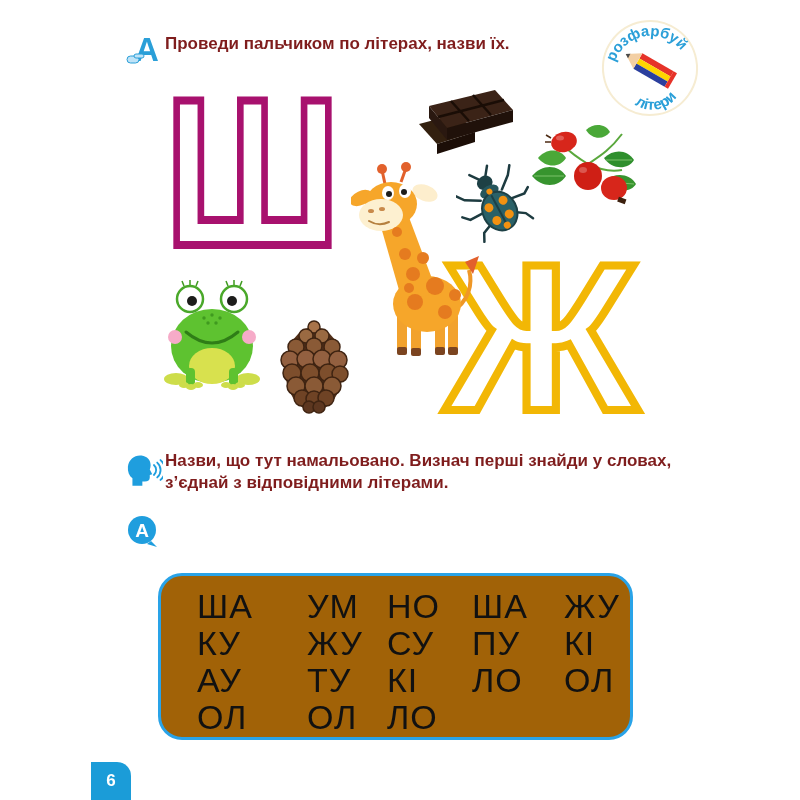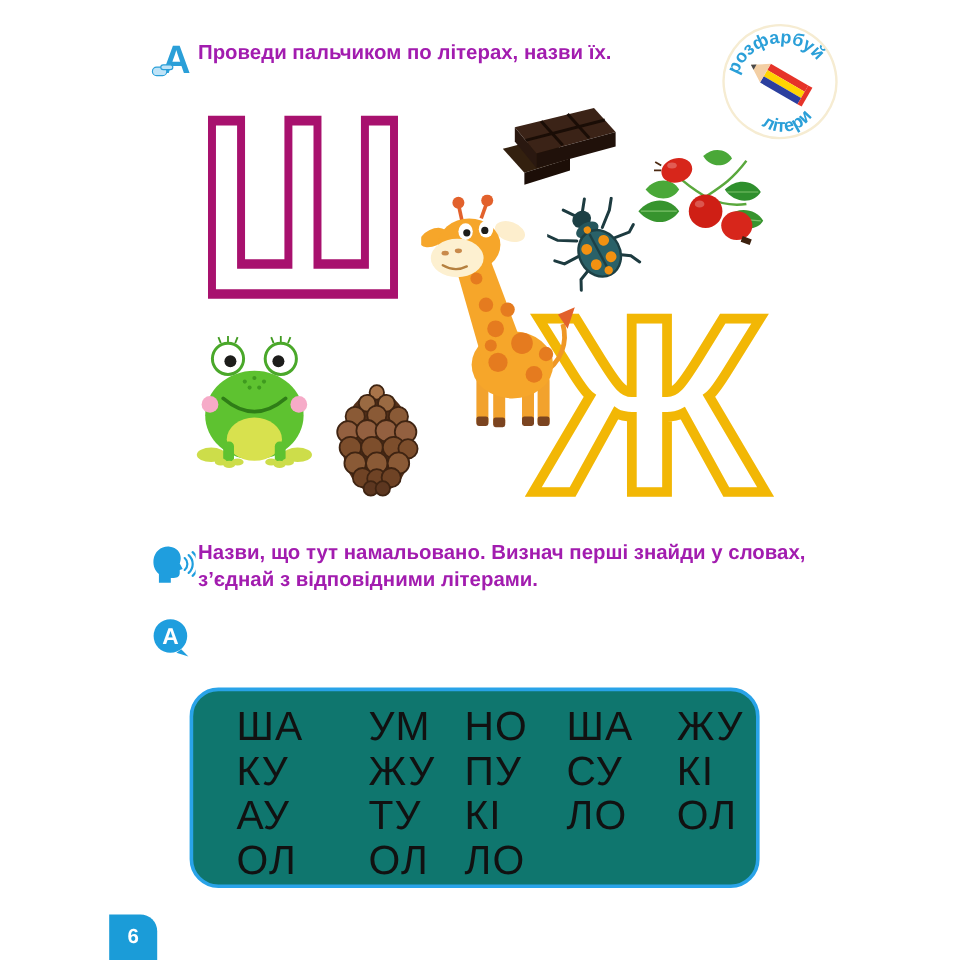--- a/index.html
+++ b/index.html
@@ -1,21 +1,21 @@
 <!DOCTYPE html>
 <html><head>
 <meta charset="utf-8">
 <style>
   html,body{margin:0;padding:0;}
   .page{position:relative;width:800px;height:800px;background:#ffffff;overflow:hidden;
         font-family:"Liberation Sans",sans-serif;}
   .abs{position:absolute;}
-  .instr-text{font-size:17px;font-weight:700;color:#a21caf;line-height:22px;white-space:nowrap;}
+  .instr-text{font-size:17px;font-weight:700;color:#7f1d1d;line-height:22px;white-space:nowrap;}
   .syl-box{left:158px;top:573px;width:475px;height:167px;border:3px solid #29a3e8;
-           border-radius:24px;box-sizing:border-box;background:#0f766e;}
+           border-radius:24px;box-sizing:border-box;background:#a16207;}
   .syl-grid{display:grid;grid-template-columns:110px 80px 85px 92px 80px;
             padding:12px 0 0 36px;}
   .syl-grid span{font-size:34px;line-height:37px;color:#111;letter-spacing:1px;font-weight:400;}
   .page-tab{left:91px;top:762px;width:40px;height:38px;background:#1b9cd8;
             border-radius:0 14px 0 0;text-align:center;}
   .page-tab span{color:#fff;font-weight:700;font-size:17px;line-height:38px;}
   svg{display:block;}
 </style>
 </head>
 <body>
@@ -275,22 +275,22 @@
 
   <div class="abs syl-box">
     <div class="syl-grid">
       <span>ША</span>
       <span>УМ</span>
       <span>НО</span>
       <span>ША</span>
       <span>ЖУ</span>
       <span>КУ</span>
       <span>ЖУ</span>
+      <span>СУ</span>
       <span>ПУ</span>
-      <span>СУ</span>
       <span>КІ</span>
       <span>АУ</span>
       <span>ТУ</span>
       <span>КІ</span>
       <span>ЛО</span>
       <span>ОЛ</span>
       <span>ОЛ</span>
       <span>ОЛ</span>
       <span>ЛО</span>
     </div>

